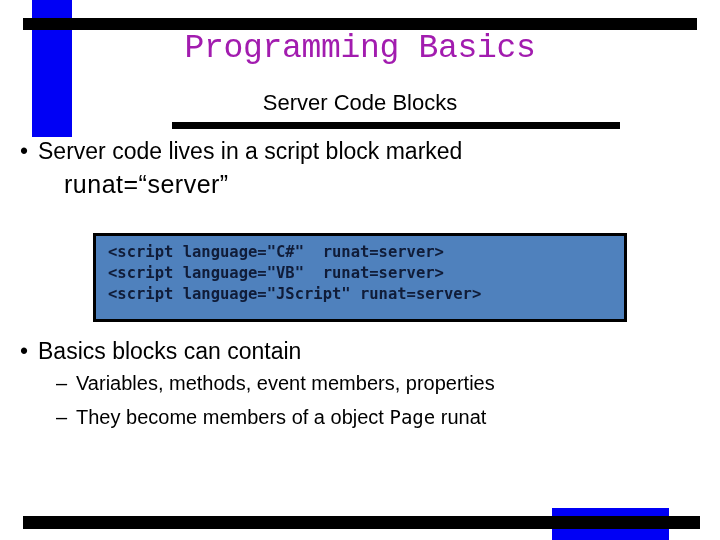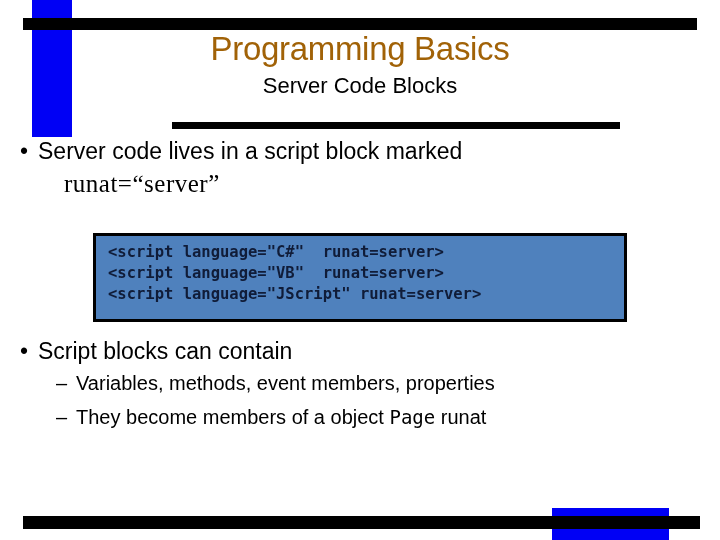--- a/index.html
+++ b/index.html
@@ -46,28 +46,29 @@
     position: absolute;
     left: 0;
     top: 30px;
     width: 720px;
     text-align: center;
     z-index: 3;
   }
   #slide-title {
     font-size: 33px;
     line-height: 38px;
-    color: #a16207;
+    color: #a21caf;
     letter-spacing: -0.3px;
+    font-family: Liberation Mono, monospace;
   }
   #slide-subtitle {
     font-size: 22px;
     line-height: 28px;
     color: #000000;
-    margin-top: 4px;
+    margin-top: 21px;
   }
 
   
   #body-block {
     position: absolute;
     left: 0;
     top: 136px;
     width: 720px;
     z-index: 3;
   }
@@ -82,21 +83,21 @@
   .bullet-l1 > .bullet-dot {
     position: absolute;
     left: 20px;
     top: 0;
     font-size: 23px;
     line-height: 30px;
   }
   .bullet-l1 .cont {
     display: block;
     padding-left: 26px;
-    font-family: Liberation Serif, serif;
+    font-family: Liberation Sans, sans-serif;
     font-size: 25px;
     line-height: 36px;
     letter-spacing: 0.5px;
   }
 
   .bullet-l2 {
     position: relative;
     padding-left: 76px;
     font-size: 20px;
     line-height: 34px;
@@ -175,21 +176,21 @@
     <div id="code-lines">
       <div class="code-line">&lt;script language="C#"  runat=server&gt;</div>
       <div class="code-line">&lt;script language="VB"  runat=server&gt;</div>
       <div class="code-line">&lt;script language="JScript" runat=server&gt;</div>
     </div>
   </div>
 
   <div id="bullet-group-2">
     <div class="bullet-l1">
       <span class="bullet-dot">•</span>
-      <span>Script blocks can contain</span>
+      <span>Basics blocks can contain</span>
     </div>
 
     <div class="bullet-l2">
       <span class="dash">–</span>
       <span>Variables, methods, event members, properties</span>
     </div>
 
     <div class="bullet-l2">
       <span class="dash">–</span>
       <span>They become members of a object </span><span class="mono-inline">Page</span><span> runat</span>

